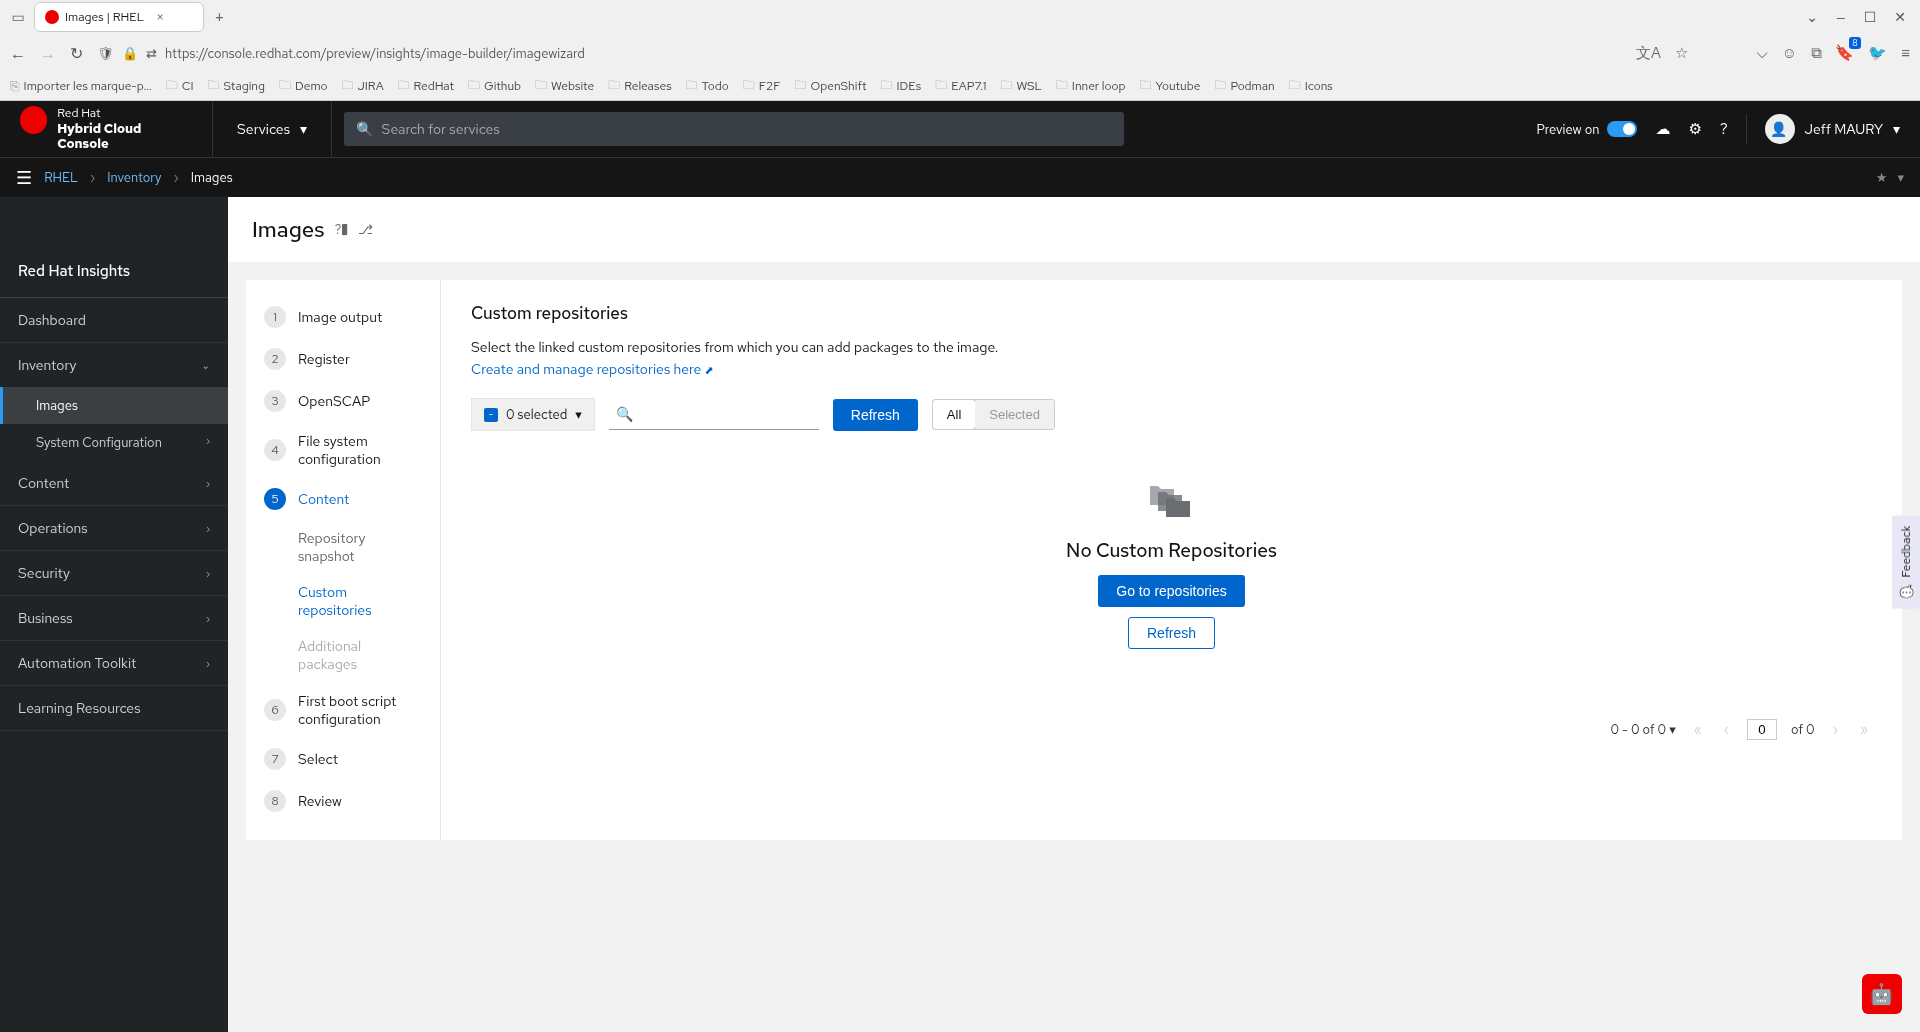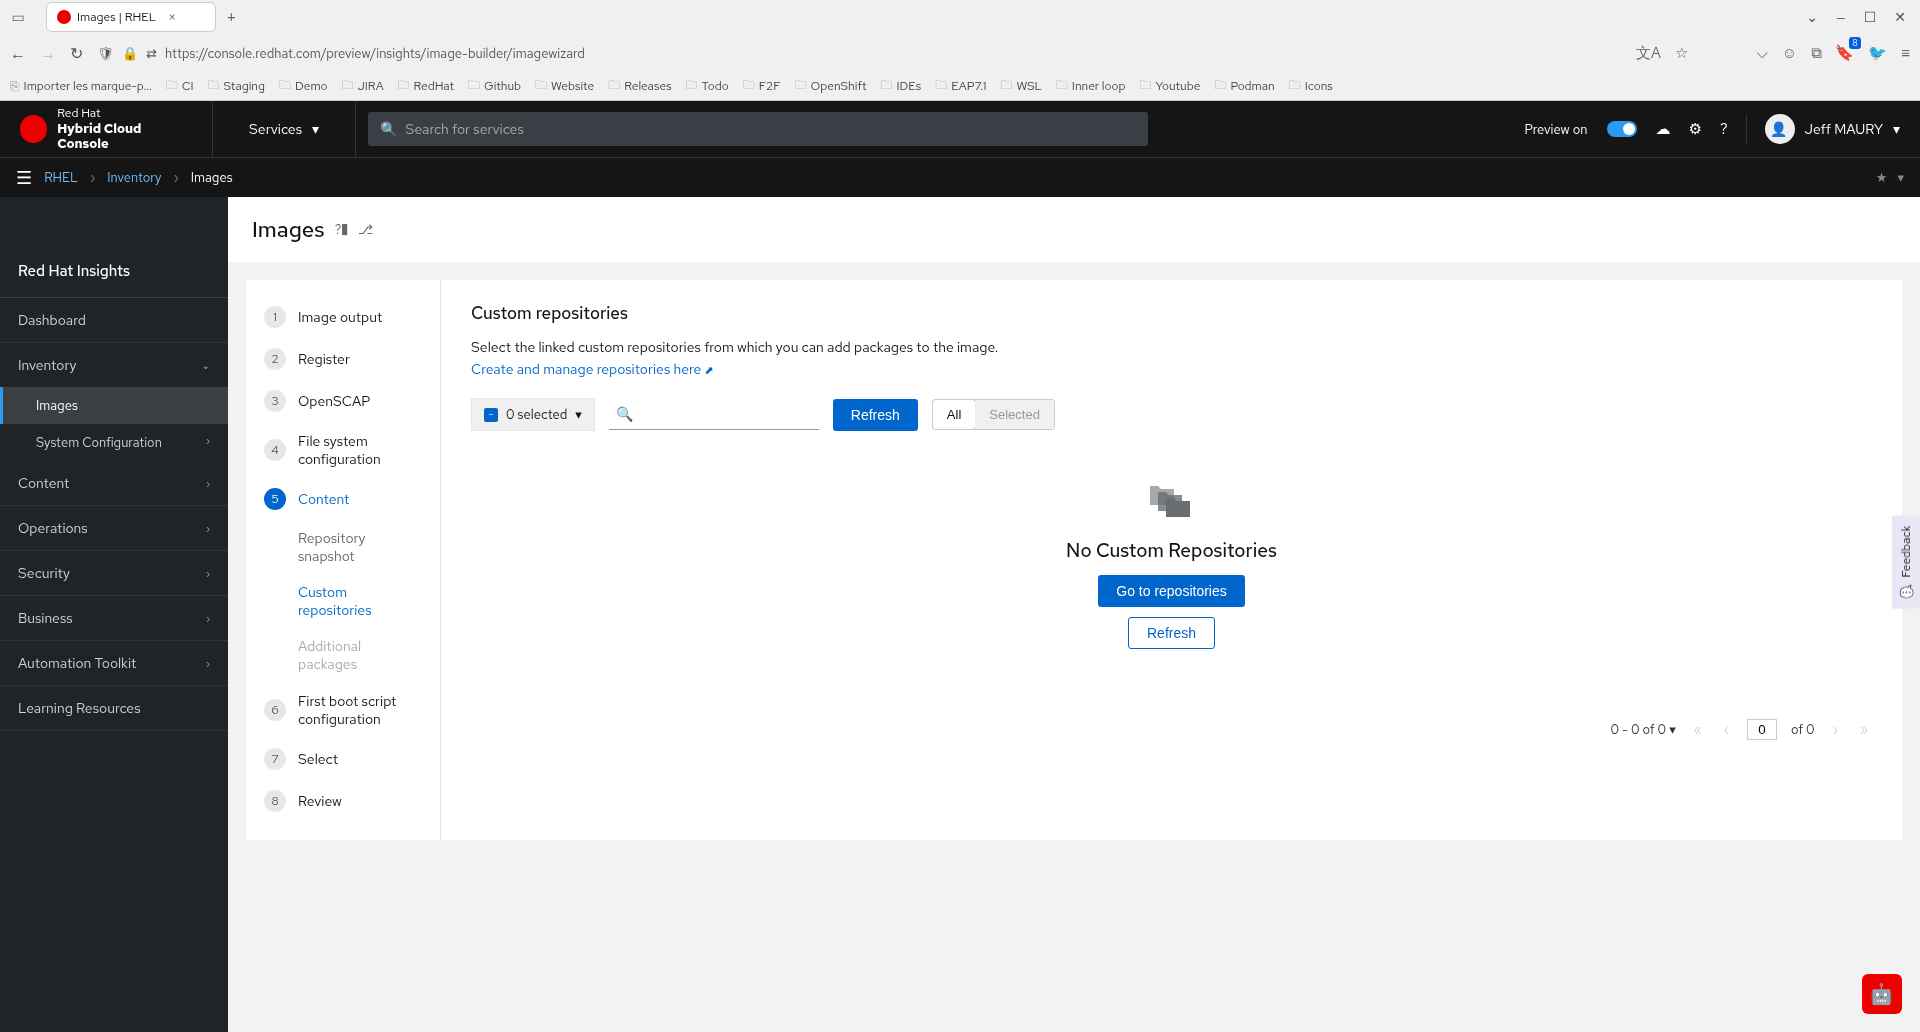--- a/index.html
+++ b/index.html
@@ -2,47 +2,47 @@
 <html><head>
 <meta charset="utf-8">
 <style>
 * { box-sizing: border-box; margin: 0; padding: 0; }
 body { font-family: "Red Hat Text", "Helvetica Neue", Arial, sans-serif; font-size: 14px; color: #151515; background: #f0f0f0; overflow: hidden; }
 
 
 .browser-chrome { background: #f0f0f0; border-bottom: 1px solid #ccc; }
 .tab-bar { display: flex; align-items: center; height: 34px; padding: 0 6px; gap: 4px; }
 .tab-prefix { width: 24px; height: 24px; display: flex; align-items: center; justify-content: center; color: #666; }
-.browser-tab { display: flex; align-items: center; background: #fff; border: 1px solid #ccc; border-radius: 6px; padding: 0 10px; height: 30px; gap: 6px; font-size: 12px; min-width: 170px; margin-left: 12px; }
+.browser-tab { display: flex; align-items: center; background: #fff; border: 1px solid #ccc; border-radius: 6px; padding: 0 10px; height: 30px; gap: 6px; font-size: 12px; min-width: 170px; }
 .tab-favicon { width: 14px; height: 14px; background: #ee0000; border-radius: 50%; display: inline-block; }
 .tab-close { color: #666; font-size: 14px; margin-left: 6px; }
 .tab-new { color: #666; padding: 0 6px; font-size: 18px; }
 .win-controls { margin-left: auto; display: flex; gap: 18px; color: #555; padding-right: 8px; align-items: center; }
 .addr-bar { display: flex; align-items: center; height: 38px; padding: 0 10px; gap: 14px; }
 .nav-arrows { display: flex; gap: 14px; color: #555; font-size: 16px; align-items: center; }
 .nav-arrows span.dim { color: #bbb; }
 .addr-field { flex: 1; display: flex; align-items: center; gap: 8px; color: #555; font-size: 13px; }
 .lock-icon { font-size: 13px; }
 .addr-right { display: flex; gap: 14px; color: #666; align-items: center; font-size: 15px; }
 .twitter { color: #1da1f2; }
 .bookmarks-bar { display: flex; align-items: center; height: 28px; padding: 0 10px; gap: 14px; font-size: 12px; color: #444; overflow: hidden; }
 .bookmark { display: flex; align-items: center; gap: 4px; white-space: nowrap; }
 .folder-icon { color: #999; }
 
 
 .app { display: flex; flex-direction: column; height: calc(1032px - 100px); }
 .masthead { background: #151515; color: #fff; display: flex; align-items: center; height: 56px; }
-.brand { display: flex; align-items: center; gap: 10px; padding: 0 20px; width: 212px; }
+.brand { display: flex; align-items: flex-start; gap: 10px; padding: 0 20px; width: 212px; }
 .brand-logo { width: 28px; height: 28px; background: #ee0000; border-radius: 50%; }
 .brand-text { font-size: 12px; line-height: 1.2; }
 .brand-text .line2 { font-weight: bold; font-size: 13px; }
-.services-drop { padding: 0 36px; height: 100%; display: flex; align-items: center; gap: 10px; border-left: 1px solid #333; border-right: 1px solid #333; }
+.services-drop { padding: 0 24px; height: 100%; display: flex; align-items: center; gap: 10px; border-left: 1px solid #333; border-right: 1px solid #333; }
 .search-masthead { flex: 1; margin: 0 12px; background: #393f44; border-radius: 3px; height: 34px; display: flex; align-items: center; padding: 0 12px; gap: 8px; color: #aaa; max-width: 780px; }
 .masthead-right { display: flex; align-items: center; gap: 18px; padding: 0 20px; margin-left: auto; }
-.preview-toggle { display: flex; align-items: center; gap: 20px; font-size: 13px; }
+.preview-toggle { display: flex; align-items: center; gap: 8px; font-size: 13px; }
 .toggle { width: 30px; height: 16px; background: #2b9af3; border-radius: 8px; position: relative; }
 .toggle::after { content: ""; position: absolute; right: 2px; top: 2px; width: 12px; height: 12px; background: #fff; border-radius: 50%; }
 .masthead-icon { color: #fff; font-size: 15px; }
 .user-block { display: flex; align-items: center; gap: 10px; border-left: 1px solid #333; padding-left: 18px; }
 .avatar { width: 30px; height: 30px; background: #eee; border-radius: 50%; display: flex; align-items: center; justify-content: center; color: #555; }
 
 .breadcrumb-bar { background: #151515; height: 40px; display: flex; align-items: center; padding: 0 16px; gap: 12px; color: #fff; font-size: 13px; border-top: 1px solid #333; }
 .breadcrumb-bar a { color: #73bcf7; text-decoration: none; }
 .bc-sep { color: #888; }
 .bc-current { color: #fff; }

